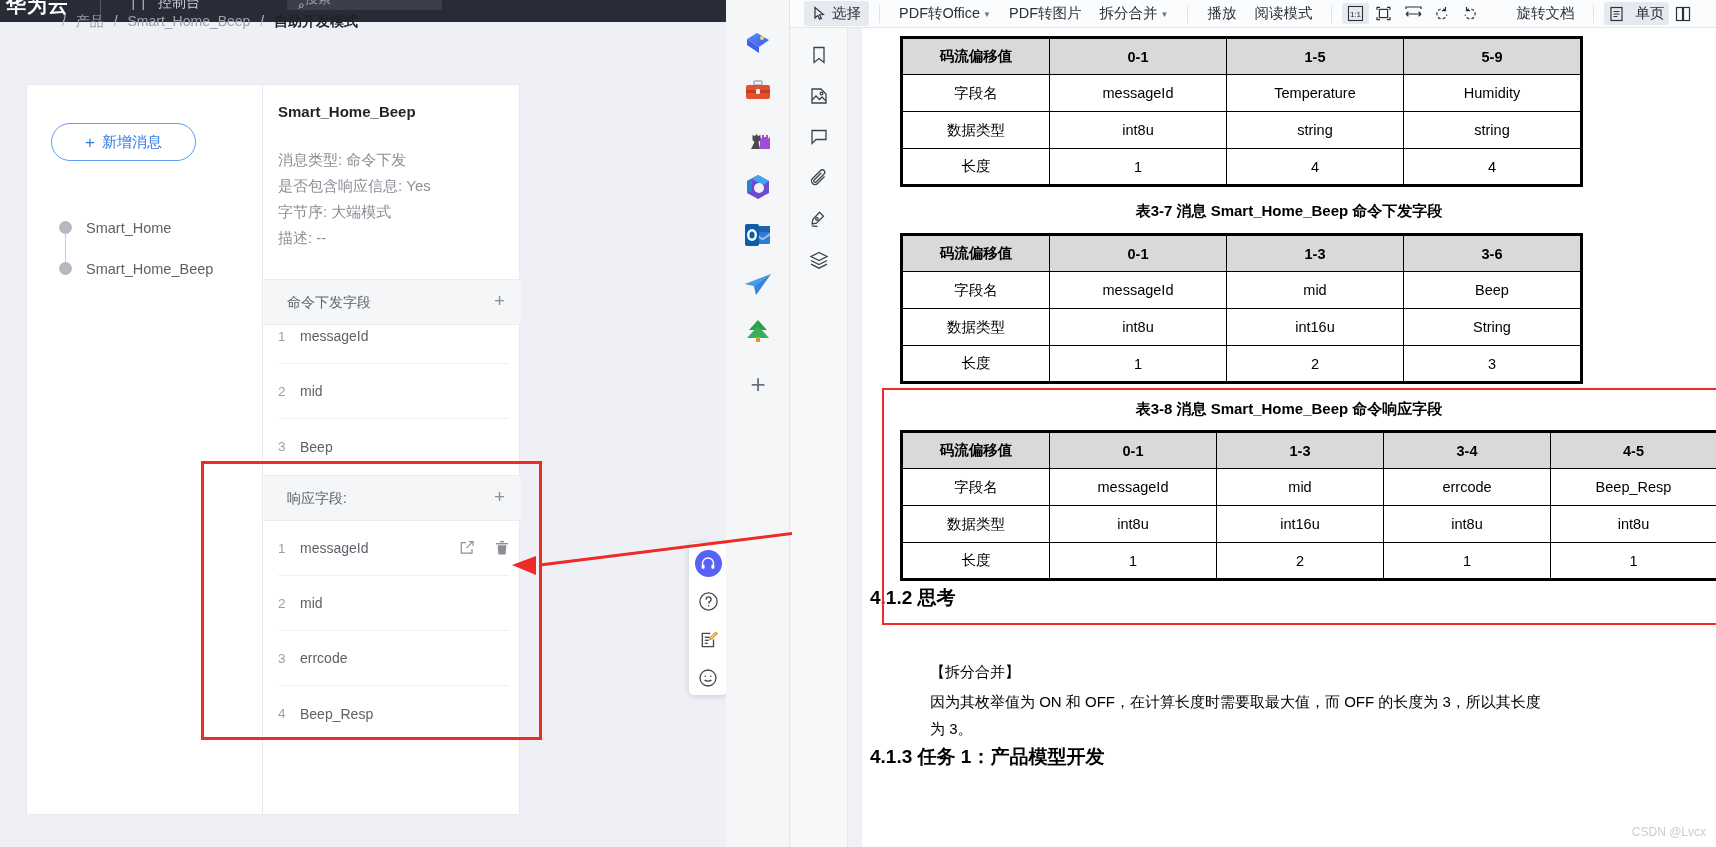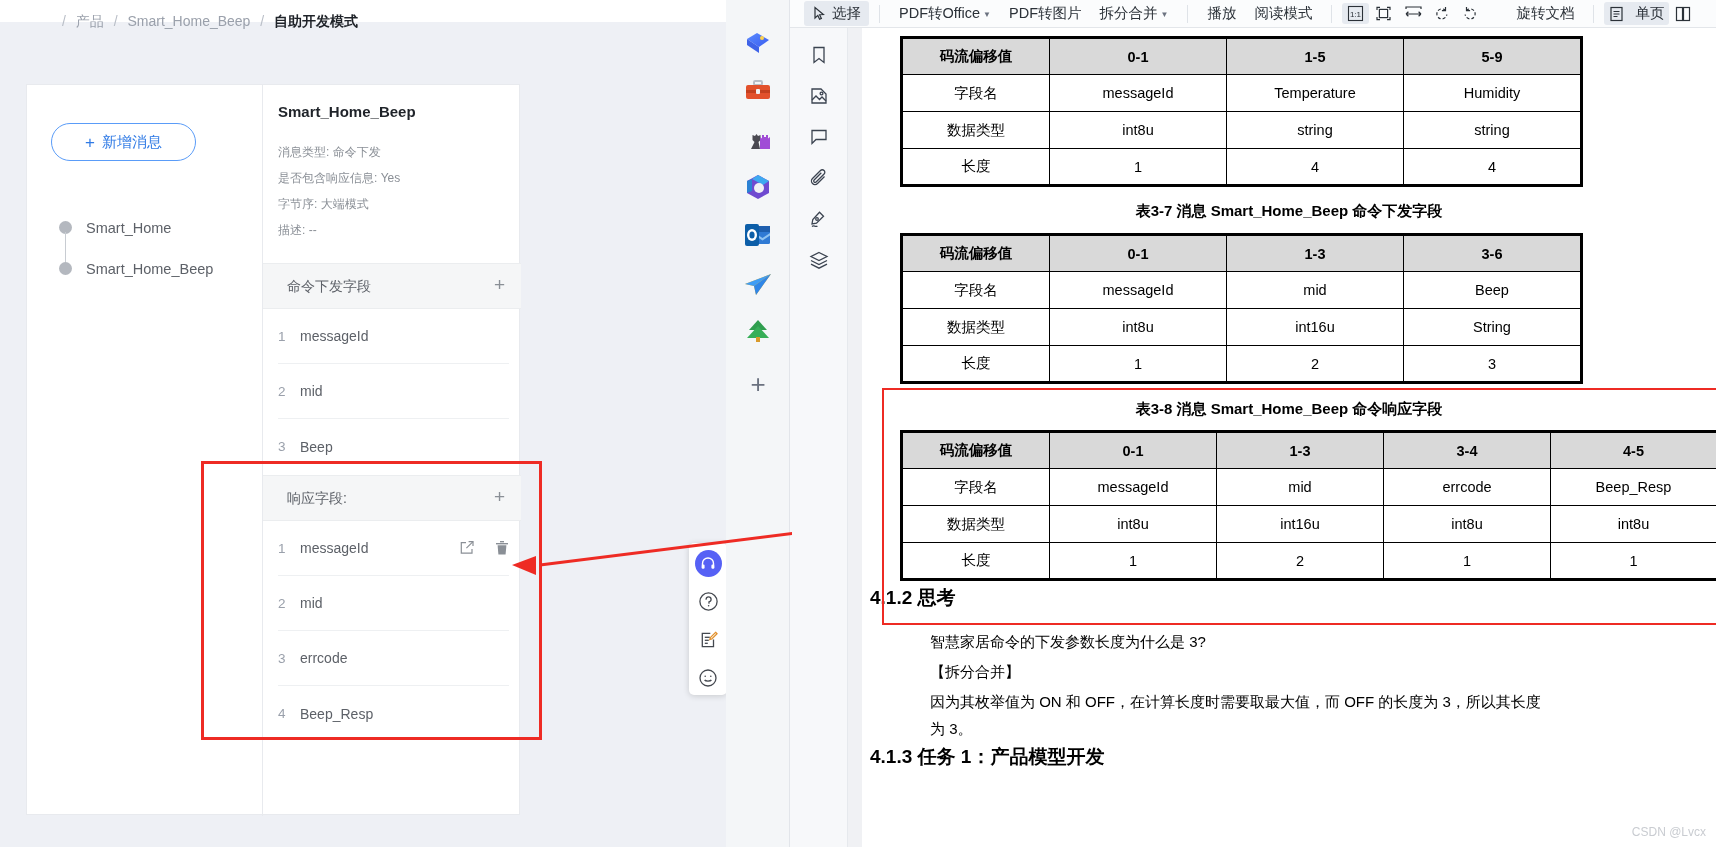--- a/index.html
+++ b/index.html
@@ -83,21 +83,21 @@
     position: absolute; left: 6px; top: 25px; width: 1px; height: 32px;
     background: #c8ccd2;
   }
   .tree-label { font-size: 14.5px; color: #5d6168; }
 
   .card-right {
     position: absolute; left: 236px; top: 0; width: 258px; height: 731px;
   }
   .detail-head { position: absolute; left: 15px; top: 18px; right: 12px; }
   .detail-title { font-size: 15px; font-weight: bold; color: #1f2329; }
-  .detail-kv { margin-top: 19px; font-size: 12px; color: #8a8f96; line-height: 26px; }
+  .detail-kv { margin-top: 27px; font-size: 15px; color: #8a8f96; line-height: 26px; }
 
   .sec-head {
     position: absolute; left: 0; right: 0; height: 46px; background: #f5f6f7;
     border-top: 1px solid #ebedef; border-bottom: 1px solid #ebedef;
   }
   .sec-head .t { position: absolute; left: 24px; top: 14px; font-size: 14px; color: #5d6168; }
   .sec-head .plus {
     position: absolute; right: 16px; top: 10px; font-size: 19px; color: #8a8f96; cursor: pointer;
   }
   .fld-row {
@@ -194,20 +194,30 @@
     position:absolute; right: 10px; bottom: 8px; font-size: 12px; color:#c9ccd1;
   }
 </style>
 </head>
 <body>
 
 <div id="root">
 
   <div id="webapp">
 
+    <div class="topbar">
+      <div class="brand">华为云</div>
+      <div class="divider"></div>
+      <div class="tb-icon" style="left:128px;">❘❘</div>
+      <div class="tb-item" style="left:158px;">控制台</div>
+      <div class="tb-search">
+        <span>搜索</span>
+      </div>
+      <div class="tb-icon" style="left:298px;top:-2px;">⌕</div>
+    </div>
 
     <div class="breadcrumbbar">
       <div class="crumbs">
         <span class="sep">/</span>
         <span>产品</span>
         <span class="sep">/</span>
         <span>Smart_Home_Beep</span>
         <span class="sep">/</span>
         <span class="cur">自助开发模式</span>
       </div>
@@ -238,21 +248,21 @@
           <div class="detail-head">
             <div class="detail-title">Smart_Home_Beep</div>
             <div class="detail-kv">
               <div>消息类型: 命令下发</div>
               <div>是否包含响应信息: Yes</div>
               <div>字节序: 大端模式</div>
               <div>描述: --</div>
             </div>
           </div>
 
-          <div class="sec-head" style="top:178px;text-align:right;">
+          <div class="sec-head" style="top:194px;text-align:right;">
             <div class="t">命令下发字段</div>
             <div class="plus">+</div>
           </div>
           <div class="fld-row" style="top:224px;">
             <span class="fld-idx">1</span>
             <span class="fld-name">messageId</span>
           </div>
           <div class="fld-row" style="top:279px;">
             <span class="fld-idx">2</span>
             <span class="fld-name">mid</span>
@@ -633,21 +643,20 @@
             <td>2</td>
             <td>1</td>
             <td>1</td>
           </tr>
         </tbody>
       </table>
 
       <div class="pdf-redbox" style="left:20px; top:360px; width:900px; height:237px;"></div>
 
       <div class="pdf-h" style="left:8px; top:557px;">4.1.2 思考</div>
-      <div class="pdf-p" style="left:68px; top:600px;">智慧家居命令的下发参数长度为什么是 3?</div>
       <div class="pdf-p" style="left:68px; top:630px;">【拆分合并】</div>
       <div class="pdf-p" style="left:68px; top:660px;">因为其枚举值为 ON 和 OFF，在计算长度时需要取最大值，而 OFF 的长度为 3，所以其长度</div>
       <div class="pdf-p" style="left:68px; top:687px;">为 3。</div>
       <div class="pdf-h" style="left:8px; top:716px;">4.1.3 任务 1：产品模型开发</div>
     </div>
 
     <div class="watermark">CSDN @Lvcx</div>
   </div>
 
 </div>

